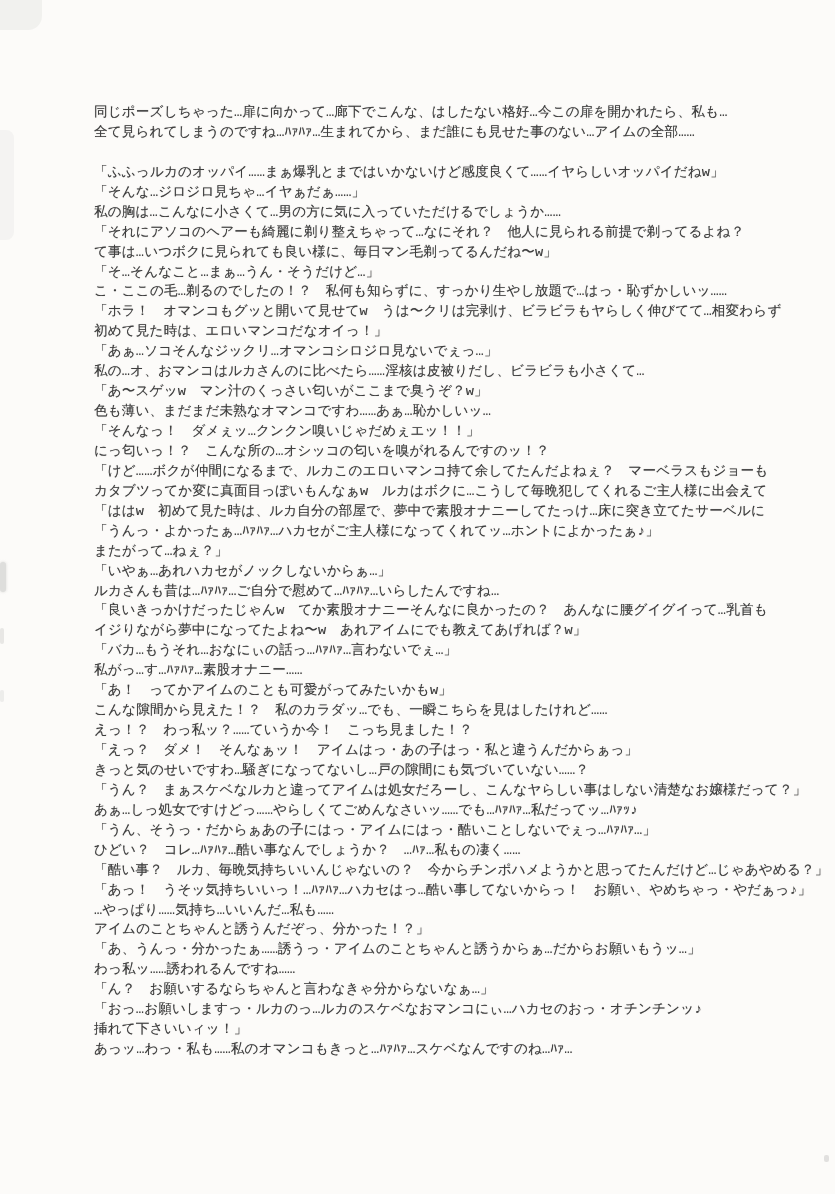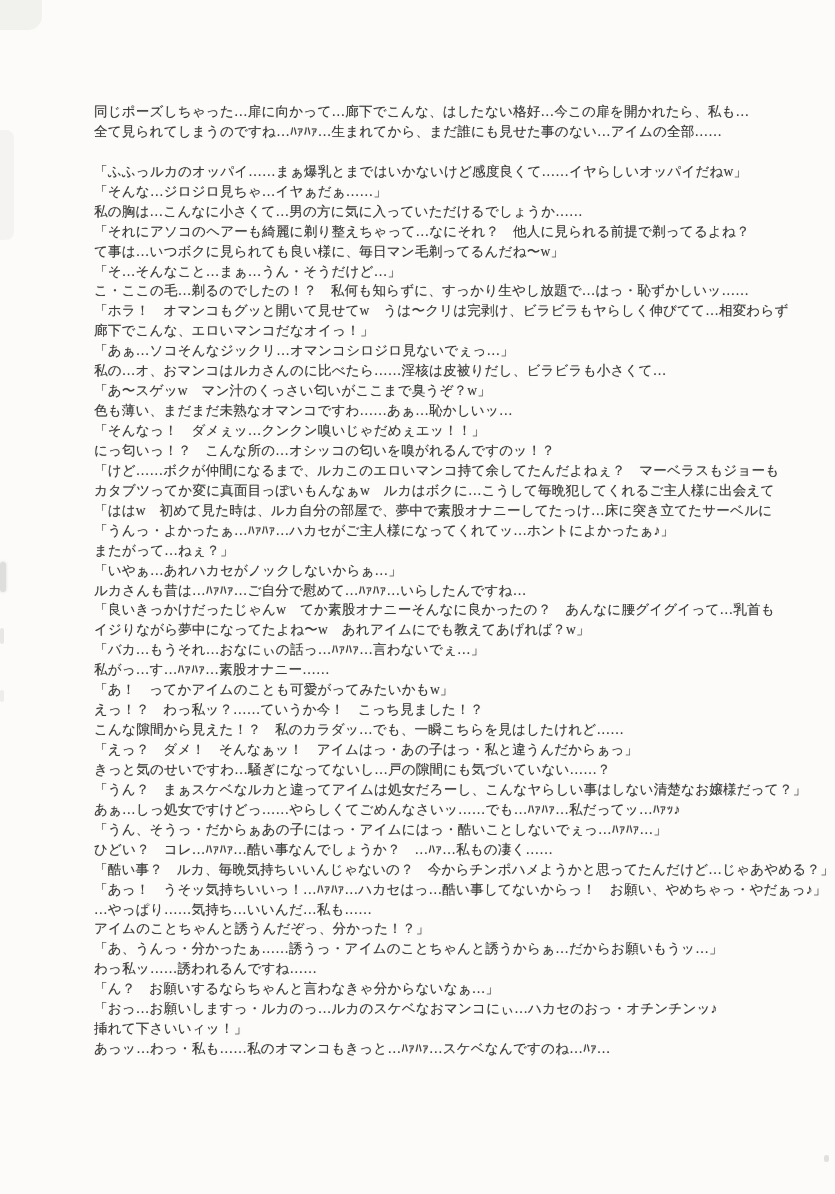--- a/index.html
+++ b/index.html
@@ -5,21 +5,21 @@
   html, body {
     margin: 0;
     padding: 0;
     background: #ffffff;
   }
   .page {
     position: relative;
     width: 835px;
     height: 1194px;
     overflow: hidden;
-    font-family: Liberation Serif, serif;
+    font-family: Liberation Mono, monospace;
   }
   .text-block {
     position: absolute;
     left: 94px;
     top: 103px;
     width: 712px;
   }
   .text-line {
     height: 19.95px;
     font-size: 13.6px;
@@ -82,41 +82,41 @@
       <div class="text-line">全て見られてしまうのですね…ﾊｧﾊｧ…生まれてから、まだ誰にも見せた事のない…アイムの全部……</div>
       <div class="text-line">&nbsp;</div>
       <div class="text-line">「ふふっルカのオッパイ……まぁ爆乳とまではいかないけど感度良くて……イヤらしいオッパイだねw」</div>
       <div class="text-line">「そんな…ジロジロ見ちゃ…イヤぁだぁ……」</div>
       <div class="text-line">私の胸は…こんなに小さくて…男の方に気に入っていただけるでしょうか……</div>
       <div class="text-line">「それにアソコのヘアーも綺麗に剃り整えちゃって…なにそれ？　他人に見られる前提で剃ってるよね？</div>
       <div class="text-line">て事は…いつボクに見られても良い様に、毎日マン毛剃ってるんだね〜w」</div>
       <div class="text-line">「そ…そんなこと…まぁ…うん・そうだけど…」</div>
       <div class="text-line">こ・ここの毛…剃るのでしたの！？　私何も知らずに、すっかり生やし放題で…はっ・恥ずかしいッ……</div>
       <div class="text-line">「ホラ！　オマンコもグッと開いて見せてw　うは〜クリは完剥け、ビラビラもヤらしく伸びてて…相変わらず</div>
-      <div class="text-line">廊下でこんな、エロいマンコだなオイっ！」</div>
+      <div class="text-line">初めて見た時は、エロいマンコだなオイっ！」</div>
       <div class="text-line">「あぁ…ソコそんなジックリ…オマンコシロジロ見ないでぇっ…」</div>
       <div class="text-line">私の…オ、おマンコはルカさんのに比べたら……淫核は皮被りだし、ビラビラも小さくて…</div>
       <div class="text-line">「あ〜スゲッw　マン汁のくっさい匂いがここまで臭うぞ？w」</div>
       <div class="text-line">色も薄い、まだまだ未熟なオマンコですわ……あぁ…恥かしいッ…</div>
       <div class="text-line">「そんなっ！　ダメぇッ…クンクン嗅いじゃだめぇエッ！！」</div>
       <div class="text-line">にっ匂いっ！？　こんな所の…オシッコの匂いを嗅がれるんですのッ！？</div>
       <div class="text-line">「けど……ボクが仲間になるまで、ルカこのエロいマンコ持て余してたんだよねぇ？　マーベラスもジョーも</div>
       <div class="text-line">カタブツってか変に真面目っぽいもんなぁw　ルカはボクに…こうして毎晩犯してくれるご主人様に出会えて</div>
       <div class="text-line">「ははw　初めて見た時は、ルカ自分の部屋で、夢中で素股オナニーしてたっけ…床に突き立てたサーベルに</div>
       <div class="text-line">「うんっ・よかったぁ…ﾊｧﾊｧ…ハカセがご主人様になってくれてッ…ホントによかったぁ♪」</div>
       <div class="text-line">またがって…ねぇ？」</div>
       <div class="text-line">「いやぁ…あれハカセがノックしないからぁ…」</div>
       <div class="text-line">ルカさんも昔は…ﾊｧﾊｧ…ご自分で慰めて…ﾊｧﾊｧ…いらしたんですね…</div>
       <div class="text-line">「良いきっかけだったじゃんw　てか素股オナニーそんなに良かったの？　あんなに腰グイグイって…乳首も</div>
       <div class="text-line">イジりながら夢中になってたよね〜w　あれアイムにでも教えてあげれば？w」</div>
       <div class="text-line">「バカ…もうそれ…おなにぃの話っ…ﾊｧﾊｧ…言わないでぇ…」</div>
       <div class="text-line">私がっ…す…ﾊｧﾊｧ…素股オナニー……</div>
       <div class="text-line">「あ！　ってかアイムのことも可愛がってみたいかもw」</div>
+      <div class="text-line">こんな隙間から見えた！？　私のカラダッ…でも、一瞬こちらを見はしたけれど……</div>
       <div class="text-line">えっ！？　わっ私ッ？……ていうか今！　こっち見ました！？</div>
-      <div class="text-line">こんな隙間から見えた！？　私のカラダッ…でも、一瞬こちらを見はしたけれど……</div>
       <div class="text-line">「えっ？　ダメ！　そんなぁッ！　アイムはっ・あの子はっ・私と違うんだからぁっ」</div>
       <div class="text-line">きっと気のせいですわ…騒ぎになってないし…戸の隙間にも気づいていない……？</div>
       <div class="text-line">「うん？　まぁスケベなルカと違ってアイムは処女だろーし、こんなヤらしい事はしない清楚なお嬢様だって？」</div>
       <div class="text-line">あぁ…しっ処女ですけどっ……やらしくてごめんなさいッ……でも…ﾊｧﾊｧ…私だってッ…ﾊｧｯ♪</div>
       <div class="text-line">「うん、そうっ・だからぁあの子にはっ・アイムにはっ・酷いことしないでぇっ…ﾊｧﾊｧ…」</div>
       <div class="text-line">ひどい？　コレ…ﾊｧﾊｧ…酷い事なんでしょうか？　…ﾊｧ…私もの凄く……</div>
       <div class="text-line">「酷い事？　ルカ、毎晩気持ちいいんじゃないの？　今からチンポハメようかと思ってたんだけど…じゃあやめる？」</div>
       <div class="text-line">「あっ！　うそッ気持ちいいっ！…ﾊｧﾊｧ…ハカセはっ…酷い事してないからっ！　お願い、やめちゃっ・やだぁっ♪」</div>
       <div class="text-line">…やっぱり……気持ち…いいんだ…私も……</div>
       <div class="text-line">アイムのことちゃんと誘うんだぞっ、分かった！？」</div>

